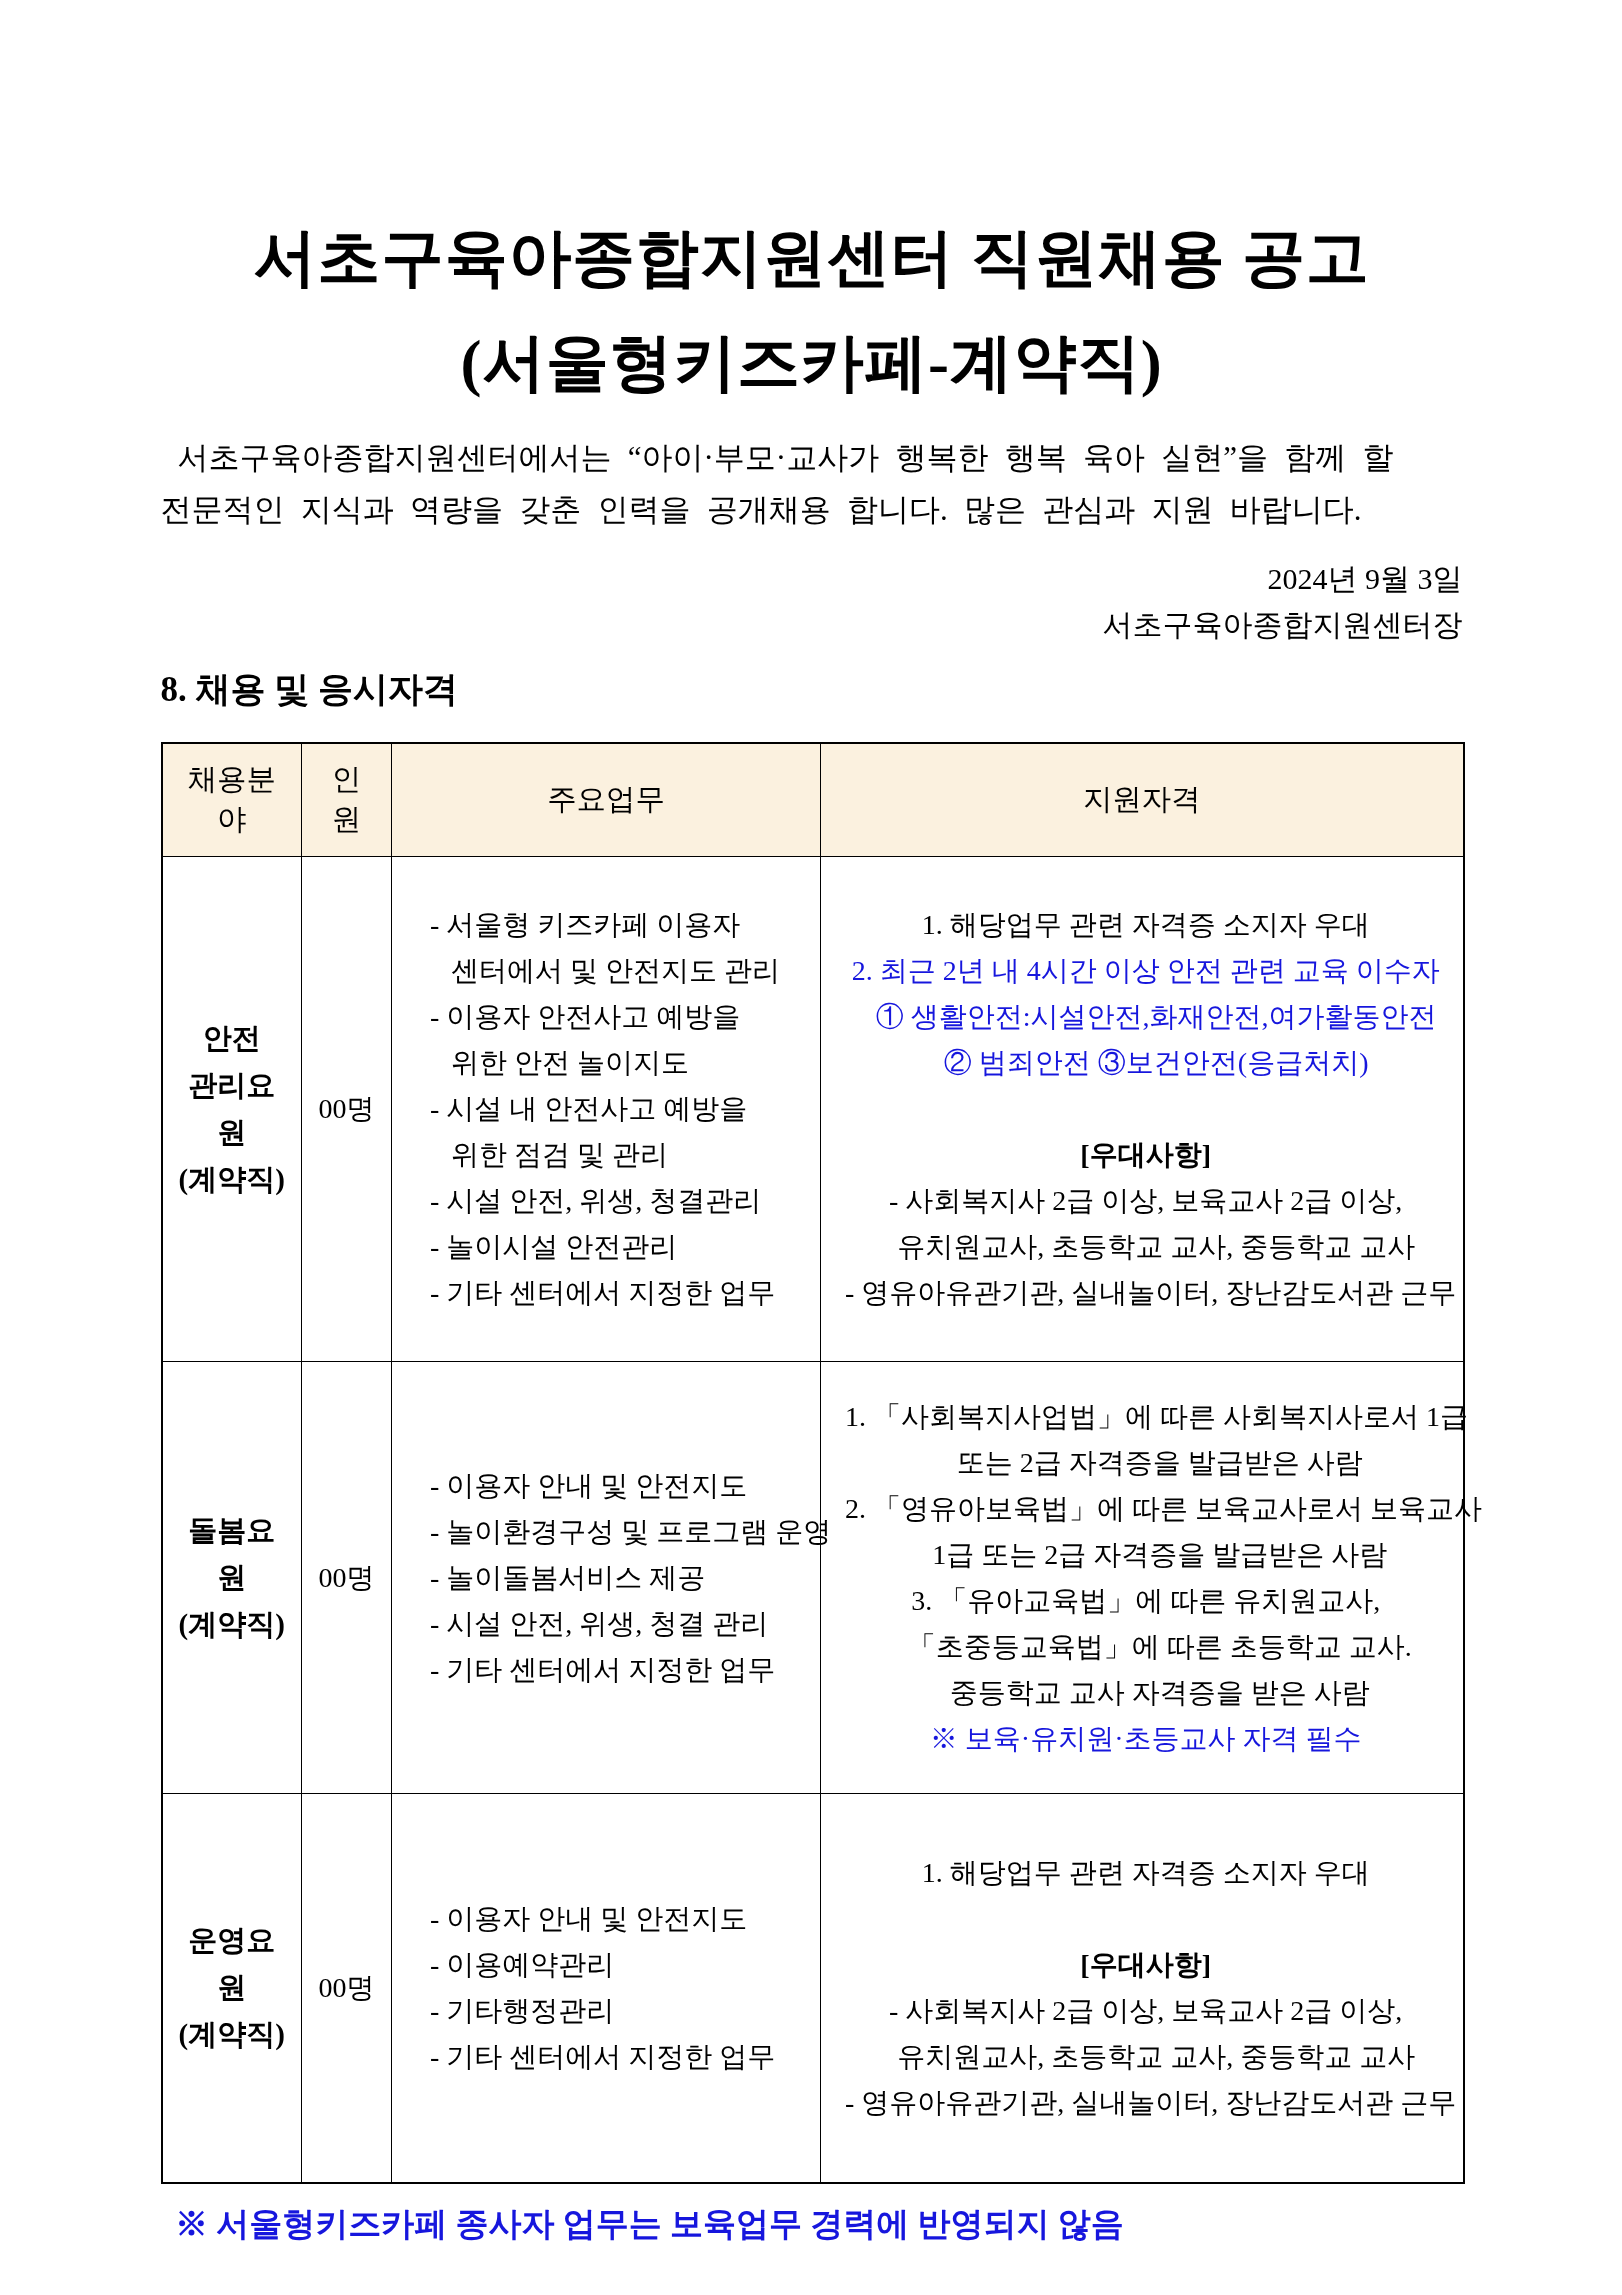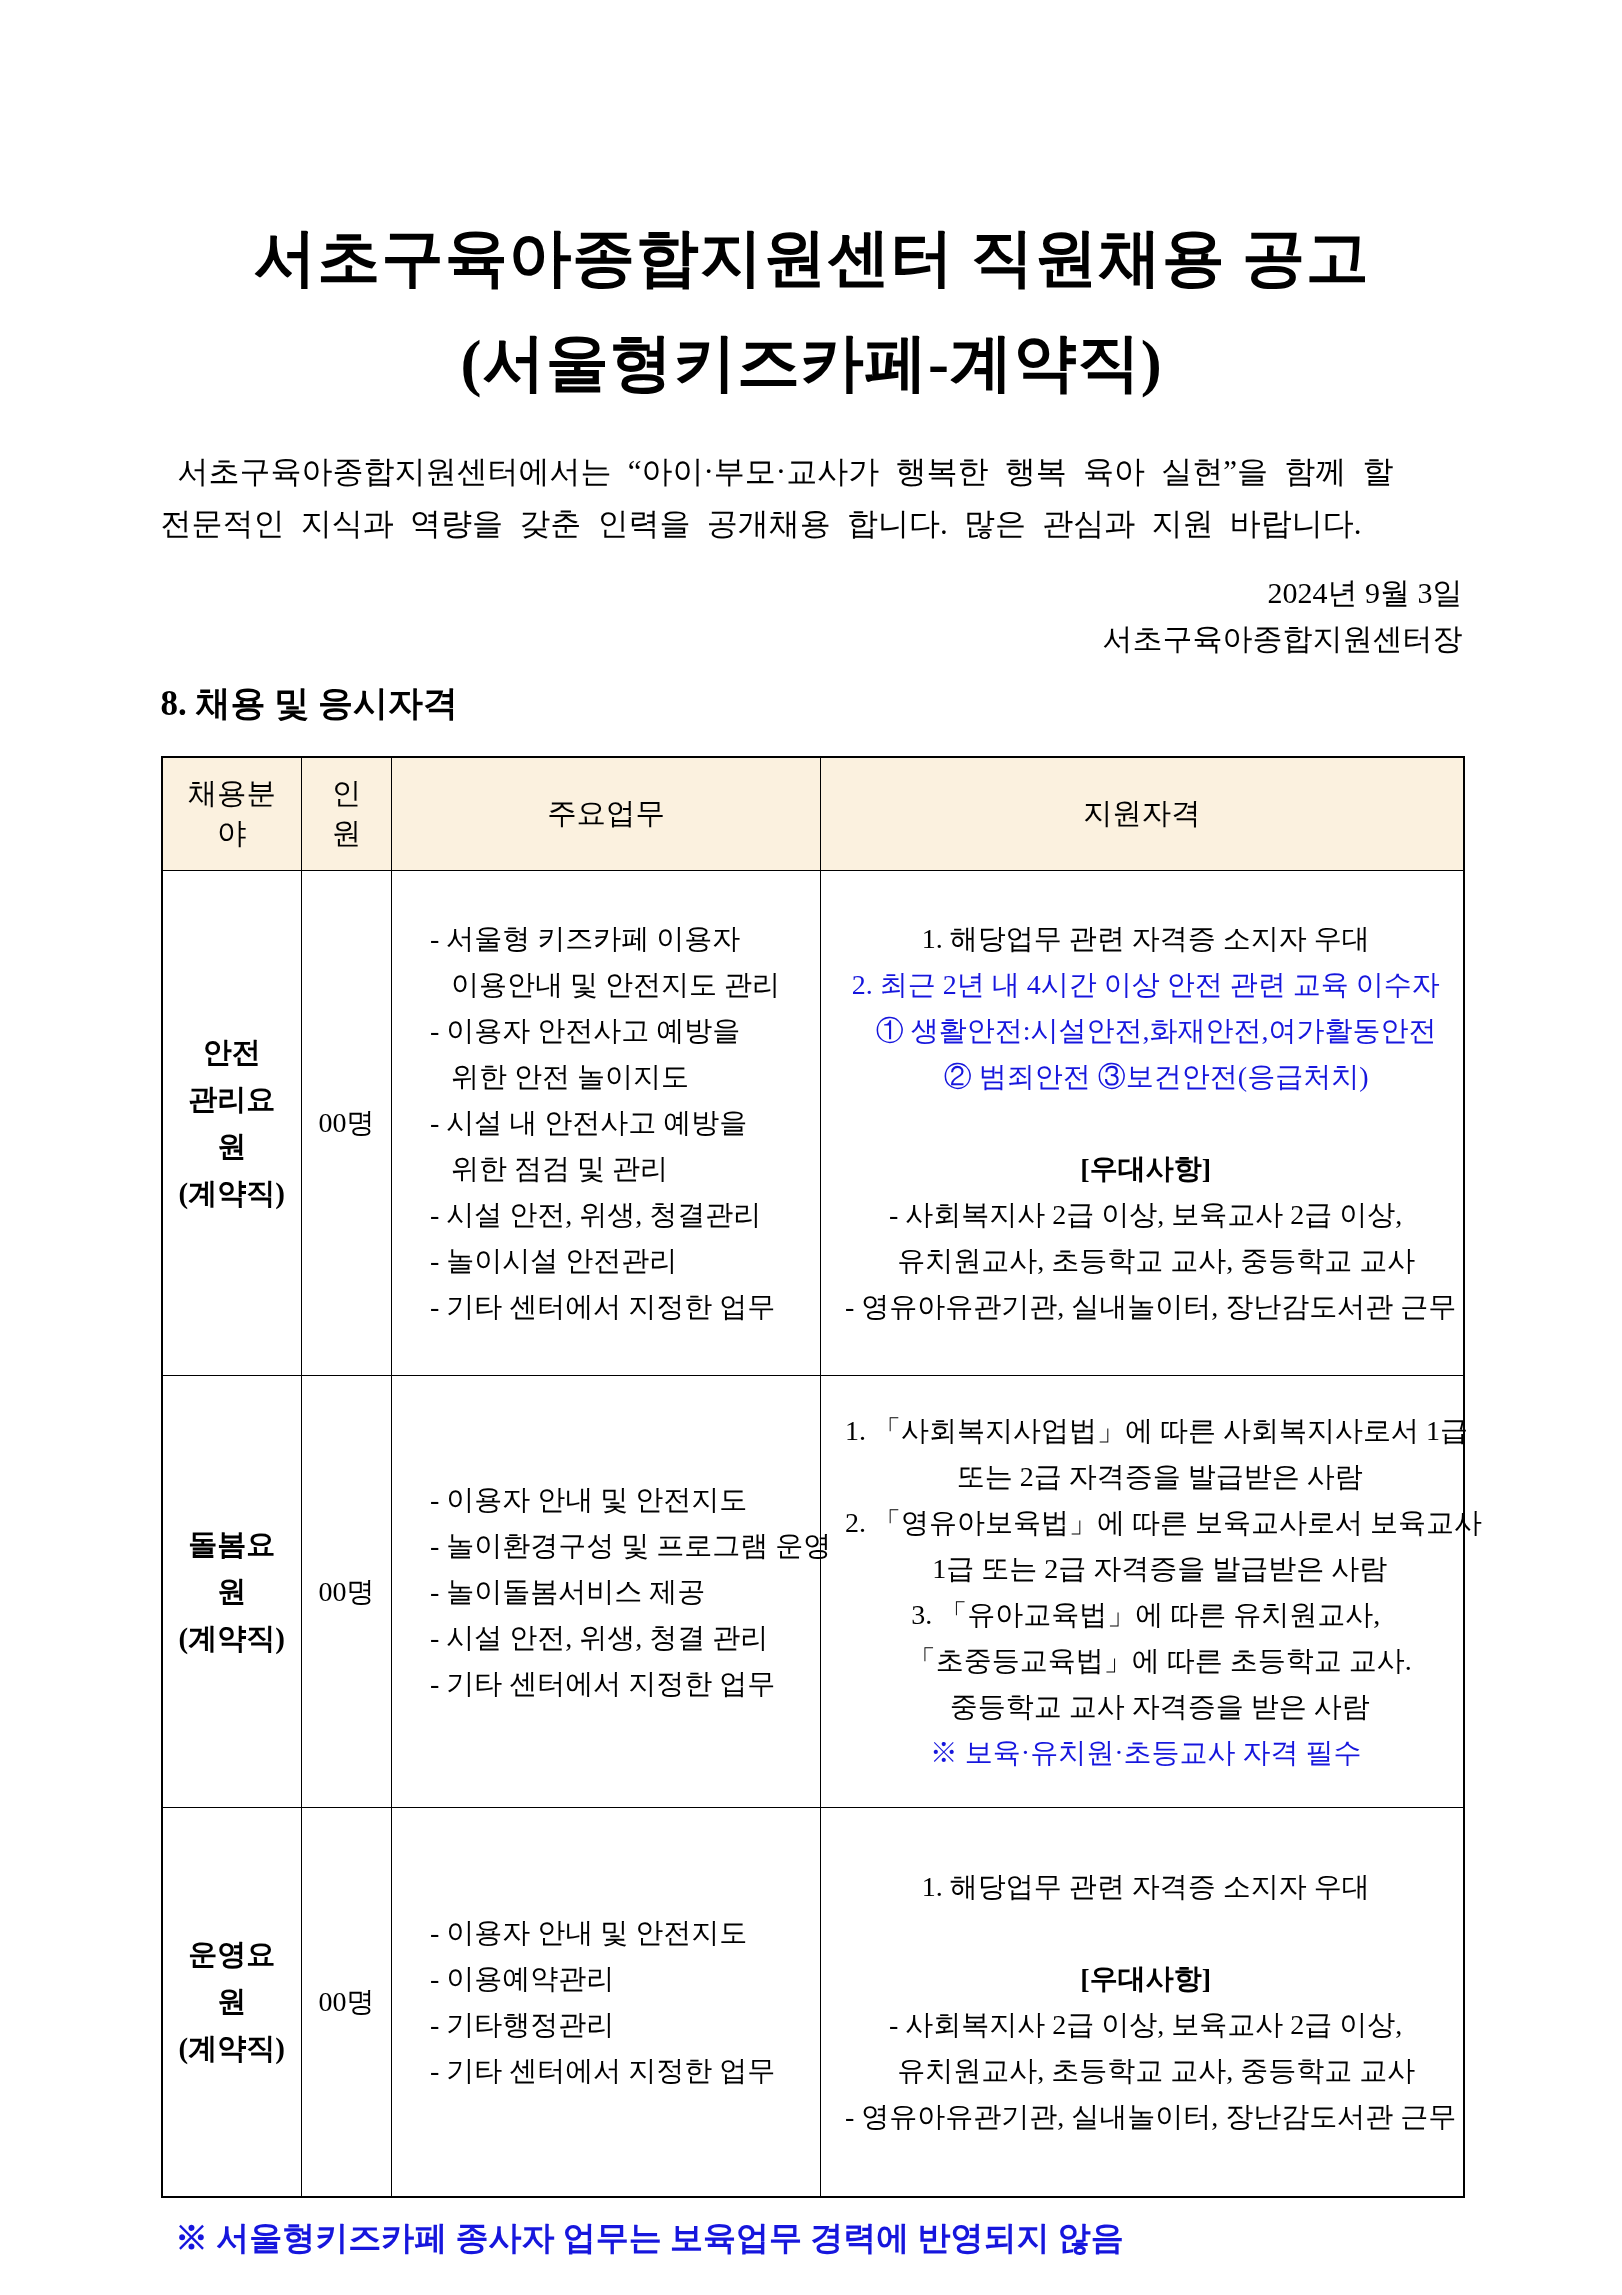--- a/index.html
+++ b/index.html
@@ -15,21 +15,21 @@
   }
   .content{width:1302px;margin:0 auto;}
   
   .title{
     padding-top:186px;text-align:center;
     font-size:63px;font-weight:bold;line-height:105px;
     letter-spacing:0.7px;white-space:nowrap;margin-top:20px;
   }
   
   .intro{
-    margin-top:30px;font-size:31px;line-height:52px;
+    margin-top:16px;font-size:31px;line-height:52px;
     word-spacing:8.5px;letter-spacing:0px;
   }
   .intro .l{white-space:nowrap;}
   .intro .l1{text-indent:17px;}
   
   .dateline{
     margin-top:19.6px;text-align:right;font-size:30px;line-height:46px;
     white-space:nowrap;
   }
   
@@ -109,21 +109,21 @@
     <tbody>
         <tr>
           <td class="col-field">
             <div>안전</div>
             <div>관리요원</div>
             <div>(계약직)</div>
           </td>
           <td class="col-count">00명</td>
           <td class="col-duties">
             <div class="line">- 서울형 키즈카페 이용자</div>
-            <div class="line">   이용안내 및 안전지도 관리</div>
+            <div class="line">   센터에서 및 안전지도 관리</div>
             <div class="line">- 이용자 안전사고 예방을</div>
             <div class="line">   위한 안전 놀이지도</div>
             <div class="line">- 시설 내 안전사고 예방을</div>
             <div class="line">   위한 점검 및 관리</div>
             <div class="line">- 시설 안전, 위생, 청결관리</div>
             <div class="line">- 놀이시설 안전관리</div>
             <div class="line">- 기타 센터에서 지정한 업무</div>
           </td>
           <td class="col-quals">
             <div class="line">1. 해당업무 관련 자격증 소지자 우대</div>

